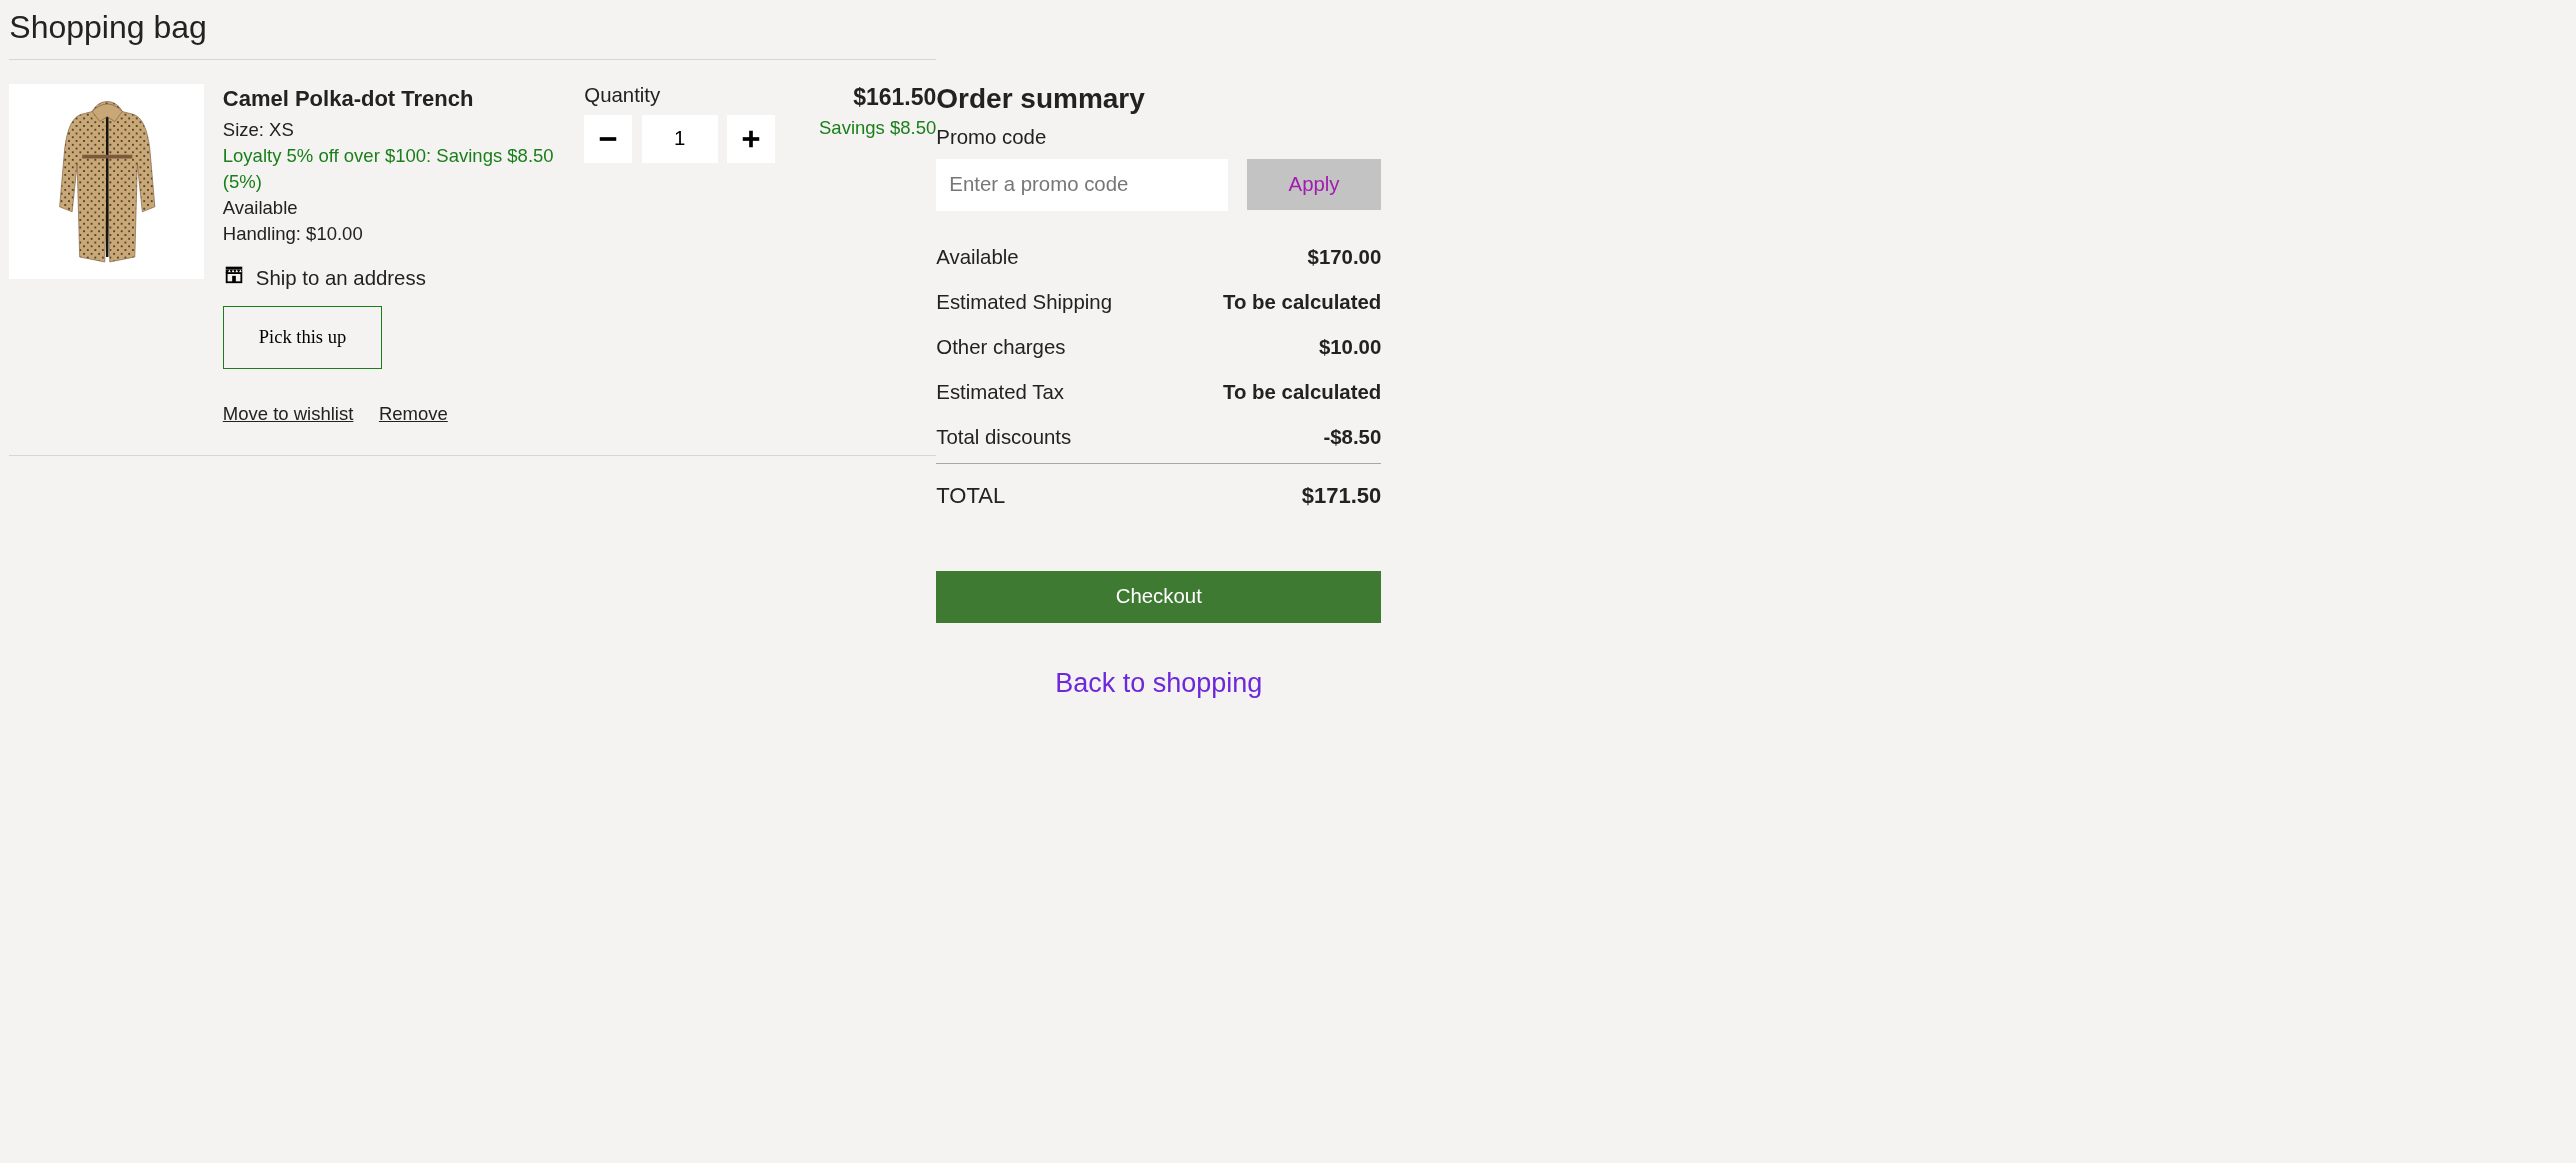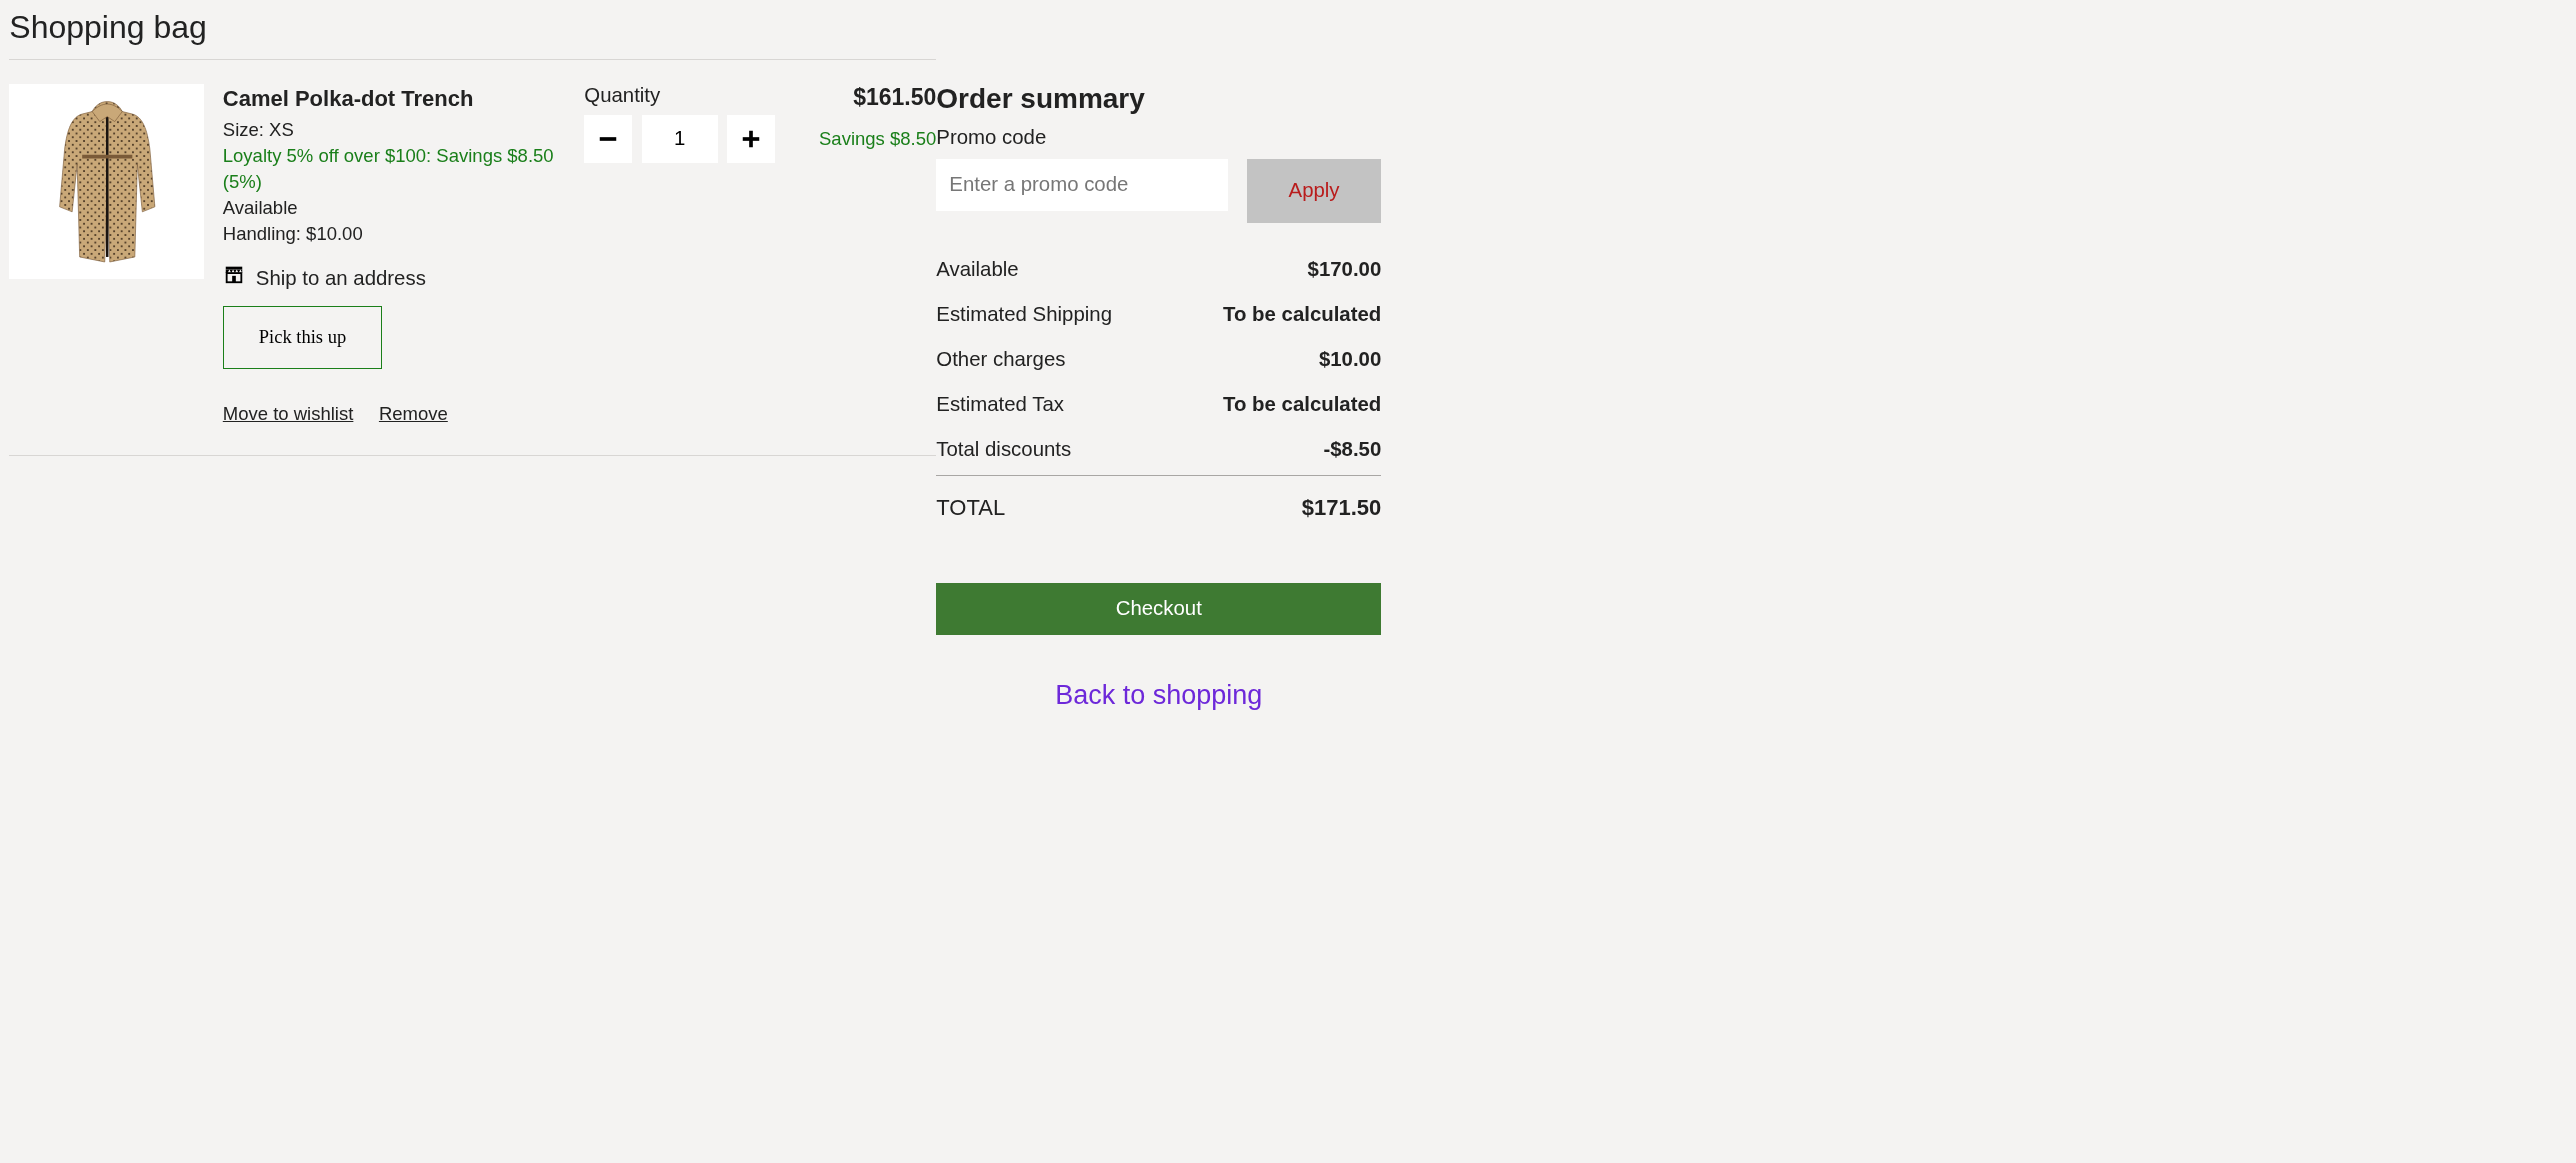--- a/index.html
+++ b/index.html
@@ -118,21 +118,21 @@
       text-align: center;
       font-size: 20.4px;
       font-family: inherit;
     }
 
     .price-col {
       width: 148px;
       text-align: right;
     }
     .price-main { font-size: 23px; font-weight: 700; }
-    .price-savings { color: #1a7f1a; font-size: 18.5px; margin-top: 17px; }
+    .price-savings { color: #1a7f1a; font-size: 18.5px; margin-top: 6px; }
 
     
     .summary-col {
       width: 445px;
       padding-top: 24px;
     }
     .summary-title {
       font-size: 28px;
       font-weight: 700;
       margin-bottom: 11px;
@@ -148,24 +148,24 @@
       height: 52px;
       border: none;
       background: #ffffff;
       font-size: 20.4px;
       padding: 0 13px;
       font-family: inherit;
     }
     .promo-input::placeholder { color: #777; }
     .apply-btn {
       width: 176px;
-      height: 64px;
+      height: 51px;
       border: none;
       background: #c3c3c3;
-      color: #b91c1c;
+      color: #a21caf;
       font-size: 20.4px;
       cursor: pointer;
       font-family: inherit;
     }
     .summary-line {
       display: flex;
       justify-content: space-between;
       font-size: 20.4px;
       padding: 11px 0;
     }

